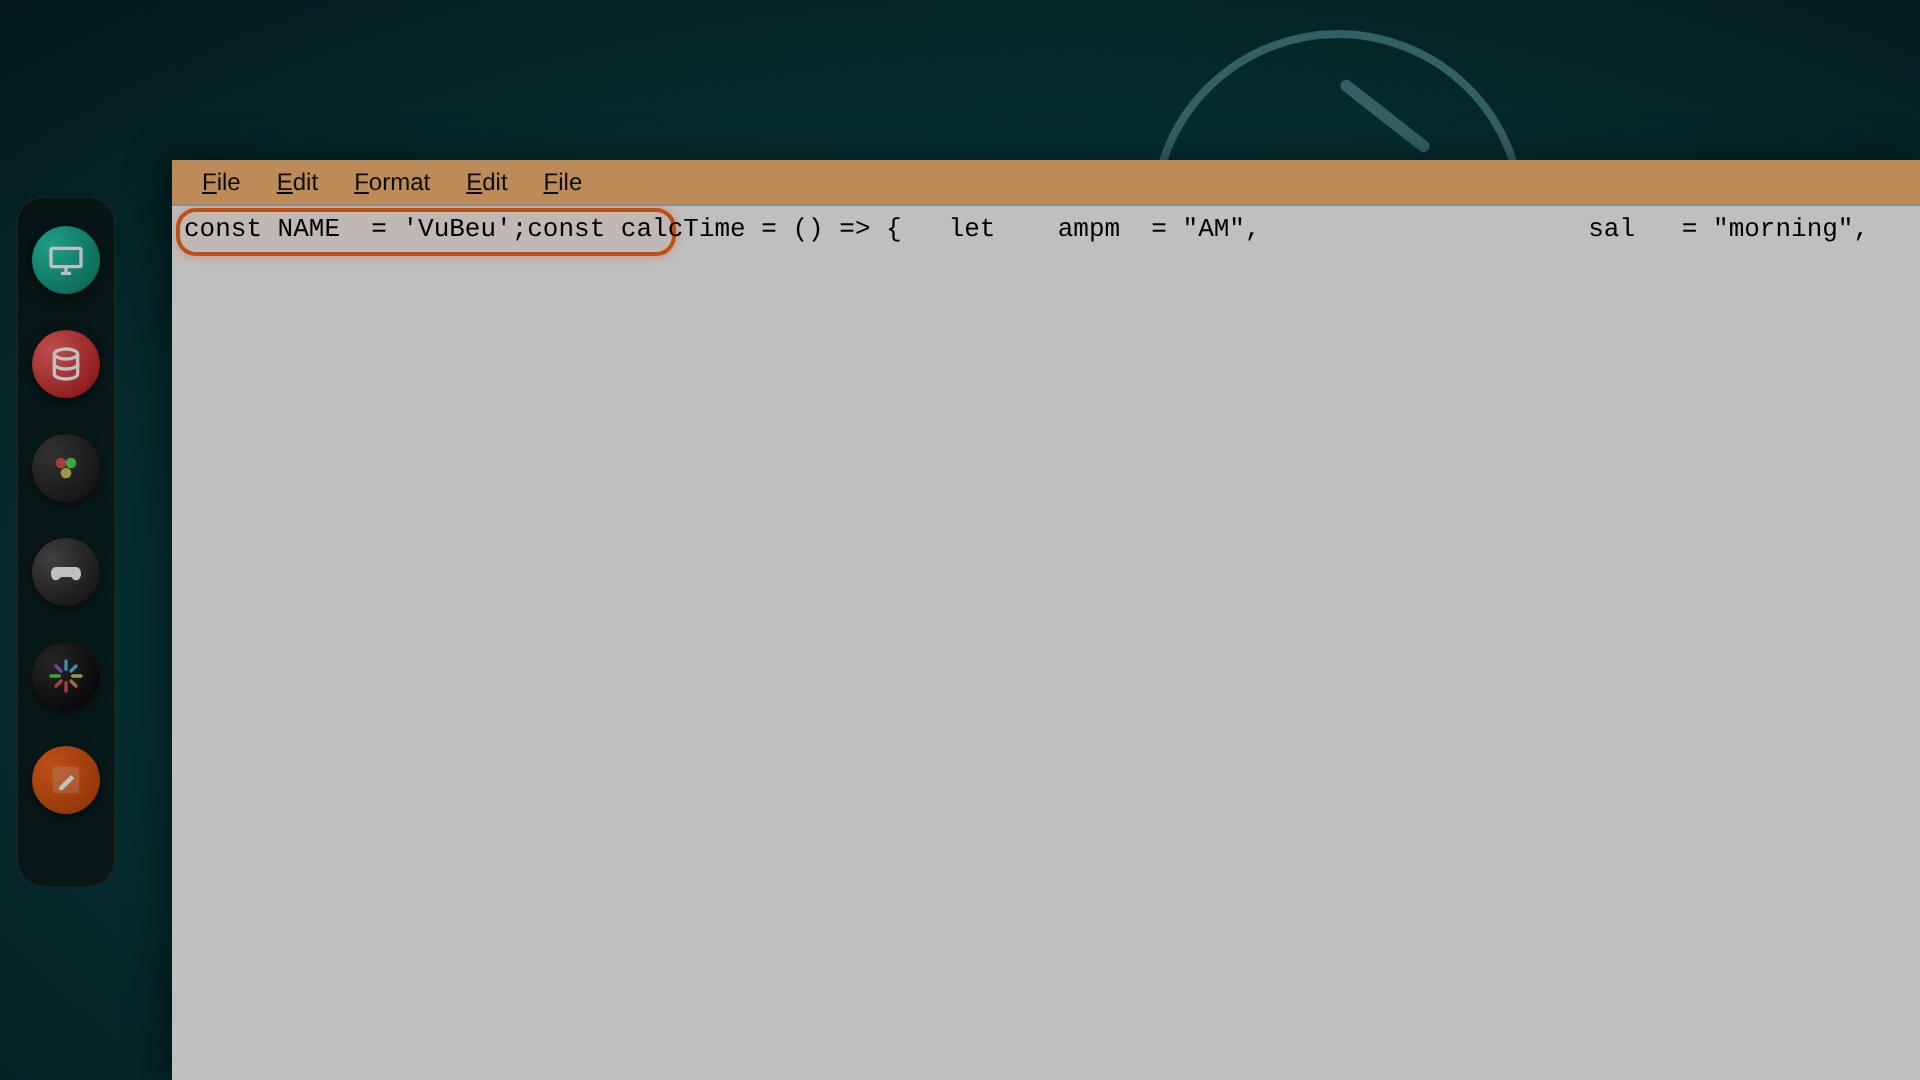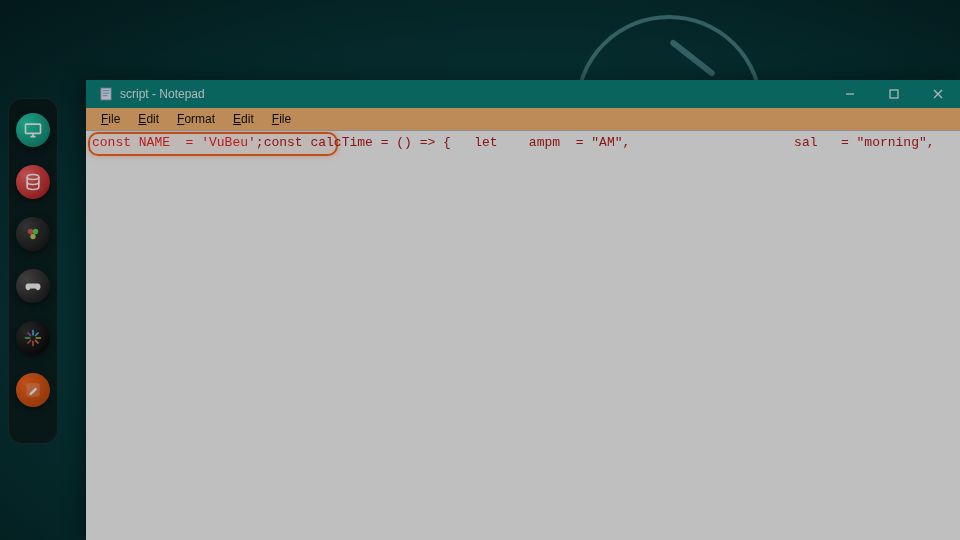--- a/index.html
+++ b/index.html
@@ -26,21 +26,21 @@
   .titlebar .spacer{flex:1}
   .tbtn{width:44px;height:28px;display:flex;align-items:center;justify-content:center;cursor:pointer}
   .tbtn svg{stroke:#e8f2f1;stroke-width:1.3;fill:none}
 
   .menubar{height:22px;background:#fdba74;border-bottom:1px solid #bcbcbc;display:flex;
     font-size:12px;color:#111;padding-left:6px;align-items:center}
   .menuitem{padding:2px 9px;cursor:pointer}
   .menuitem:first-letter{text-decoration:underline}
 
   .editor{flex:1;background:#fff;position:relative;font-family:Consolas,"Courier New",monospace;
-    font-size:13px;color:#b91c1c;overflow:hidden}
+    font-size:13px;color:#000000;overflow:hidden}
   .code-line{position:absolute;top:4px;left:6px;right:6px;white-space:pre}
 
   
   .highlight{position:absolute;top:1px;left:2px;height:20px;width:246px;
     border:2px solid #ff6a1f;border-radius:10px;background:rgba(255,106,31,.06);
     box-shadow:0 0 6px rgba(255,106,31,.35)}
   .hl-seg{position:relative;z-index:2}
 
   
   .dim{position:absolute;inset:0;background:rgba(0,0,0,.25);pointer-events:none}
@@ -95,43 +95,20 @@
   </div>
   <div class="dock-item" style="background:radial-gradient(circle at 30% 30%,#ff6a1f,#b54008)">
     <svg viewBox="0 0 24 24">
         <rect x="4" y="4" width="16" height="16" rx="2" fill="#fff" opacity=".2"></rect>
         <path d="M8 16l7-7 2 2-7 7H8v-2z" fill="#fff"></path>
       </svg>
   </div>
 </div>
 
 <div class="window">
-  <div class="titlebar">
-    <svg class="icon" viewBox="0 0 14 16">
-        <rect x="1" y="1" width="12" height="14" fill="#eef" stroke="#89a"></rect>
-        <path d="M3 4h8M3 7h8M3 10h6" stroke="#5aa0d6"></path>
-      </svg>
-    <span>script - Notepad</span>
-    <div class="spacer"></div>
-    <div class="tbtn">
-        <svg width="12" height="12" viewBox="0 0 12 12">
-          <path d="M2 6h8"></path>
-        </svg>
-      </div>
-    <div class="tbtn">
-        <svg width="12" height="12" viewBox="0 0 12 12">
-          <rect x="2" y="2" width="8" height="8"></rect>
-        </svg>
-      </div>
-    <div class="tbtn">
-        <svg width="12" height="12" viewBox="0 0 12 12">
-          <path d="M2 2l8 8M10 2l-8 8"></path>
-        </svg>
-      </div>
-  </div>
 
   <div class="menubar">
     <span class="menuitem">File</span>
     <span class="menuitem">Edit</span>
     <span class="menuitem">Format</span>
     <span class="menuitem">Edit</span>
     <span class="menuitem">File</span>
   </div>
 
   <div class="editor">

